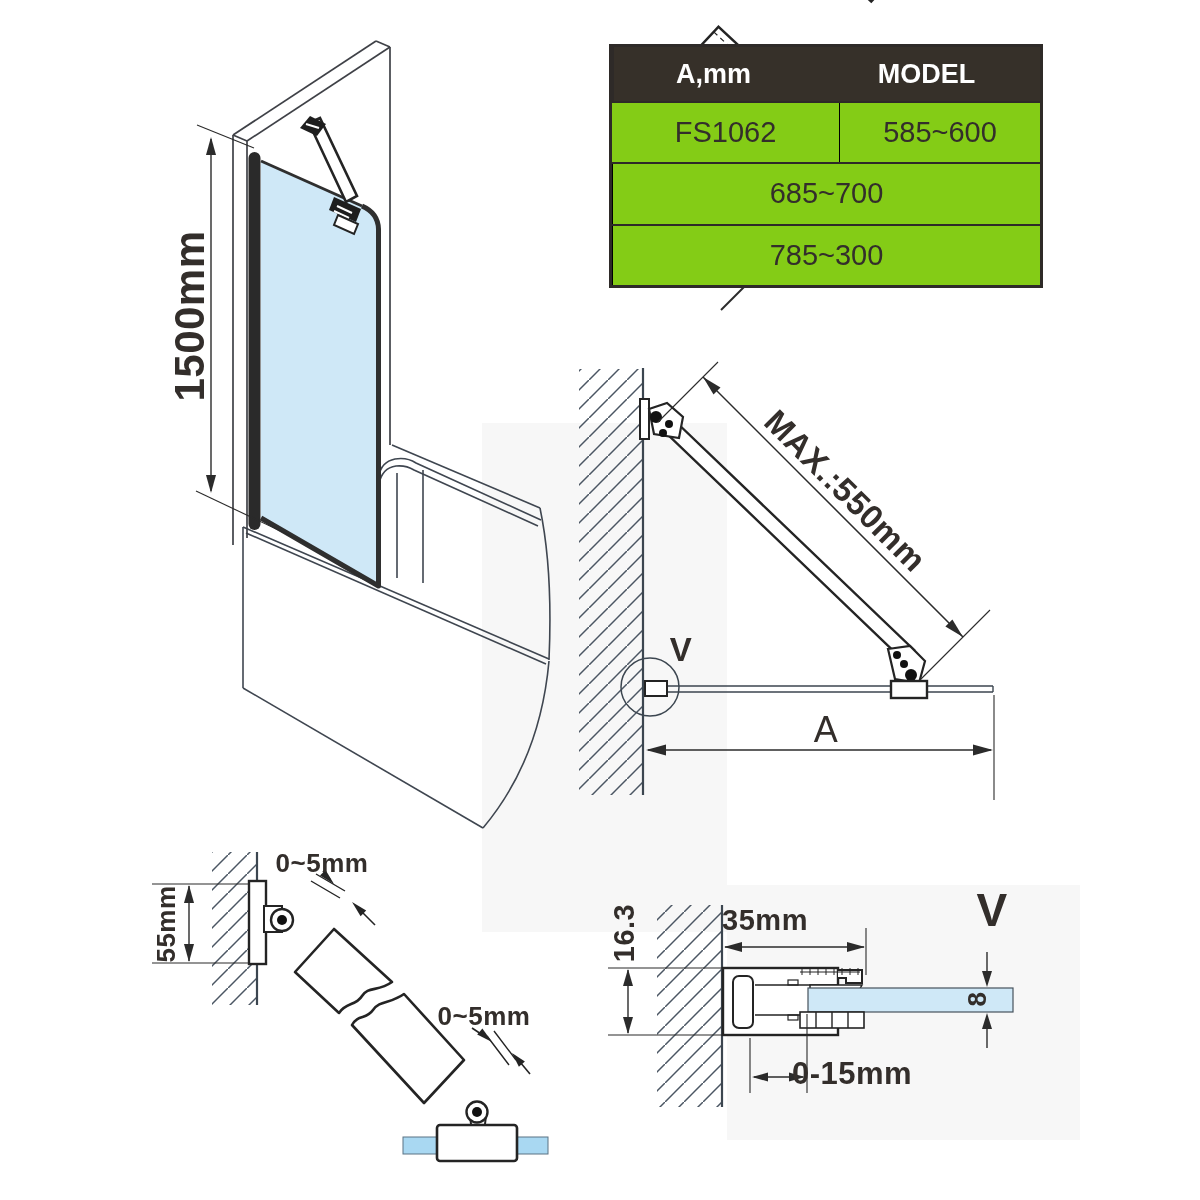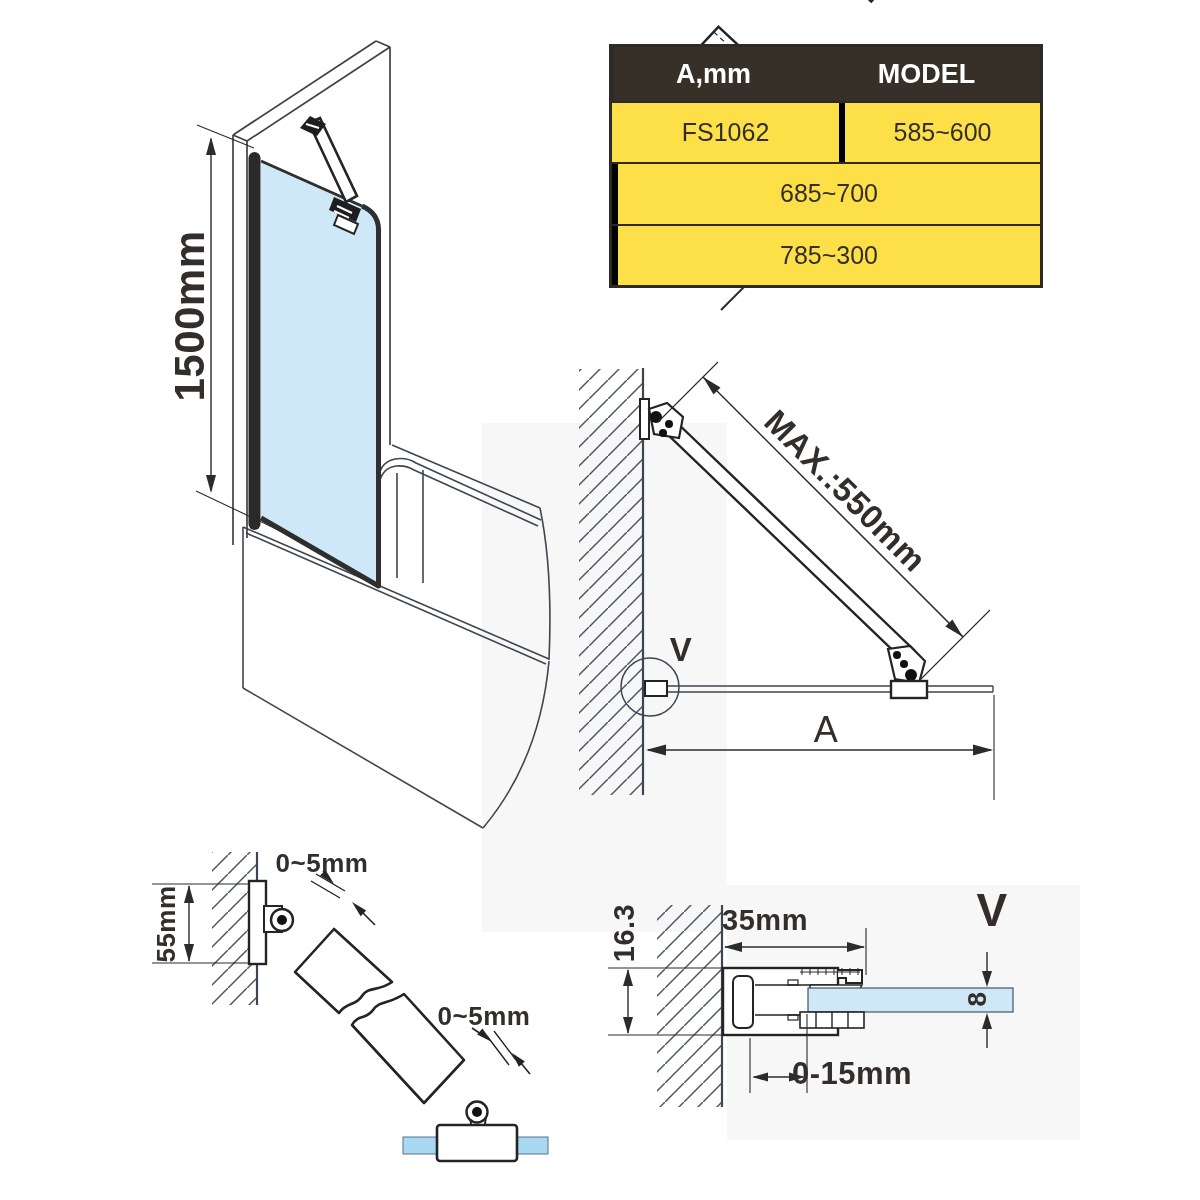--- a/index.html
+++ b/index.html
@@ -8,24 +8,24 @@
   #linework{position:absolute;left:0;top:0;}
   .lbl{position:absolute;transform:translate(-50%,-50%);font-weight:bold;color:#332e2b;
        white-space:nowrap;letter-spacing:0.5px;}
   .rot90{transform:translate(-50%,-50%) rotate(-90deg);}
   .rot45{transform:translate(-50%,-50%) rotate(45deg);}
   .thin{font-weight:normal;}
   
   .spec-table{position:absolute;left:609px;top:44px;width:428px;height:238px;
       border:3px solid #2e2a28;display:flex;flex-direction:column;background:#ffffff;}
   .spec-header{height:54px;display:flex;background:#363029;color:#ffffff;font-weight:bold;font-size:27px;}
-  .spec-row{flex:1;display:flex;border-top:2px solid #2e2a28;font-size:25px;color:#332e2b;background:#fde047;}
+  .spec-row{flex:1;display:flex;border-top:2px solid #2e2a28;font-size:29px;color:#332e2b;background:#84cc16;}
   .cell{display:flex;align-items:center;justify-content:center;}
   .col-model{width:227px;}
-  .col-a{flex:1;border-left:6px solid #000000;}
+  .col-a{flex:1;border-left:1px solid #000000;}
   .spec-header .col-a{border-left:2px solid #2e2a28;}
 </style>
 </head>
 <body>
 
 <div id="stage">
 
   <svg id="linework" width="1200" height="1200" viewBox="0 0 1200 1200">
     <defs>
       <pattern id="hatch" width="19" height="19" patternUnits="userSpaceOnUse">

